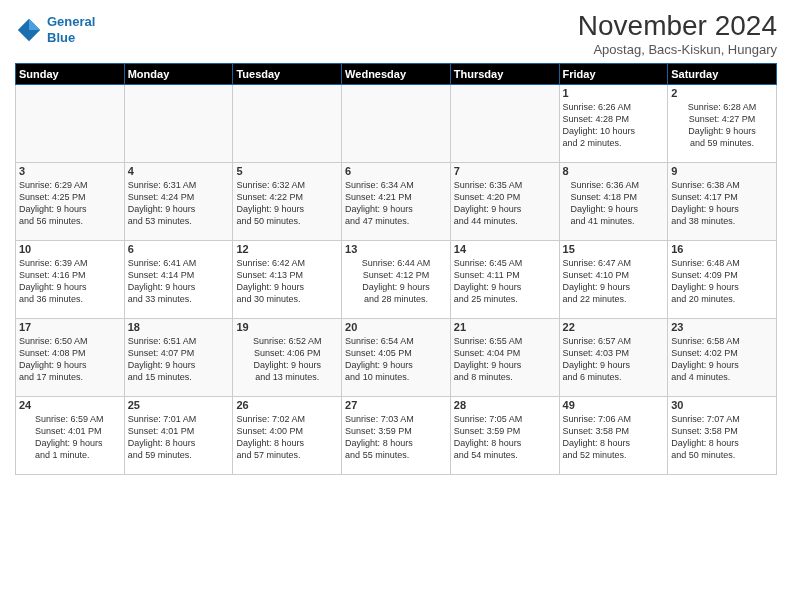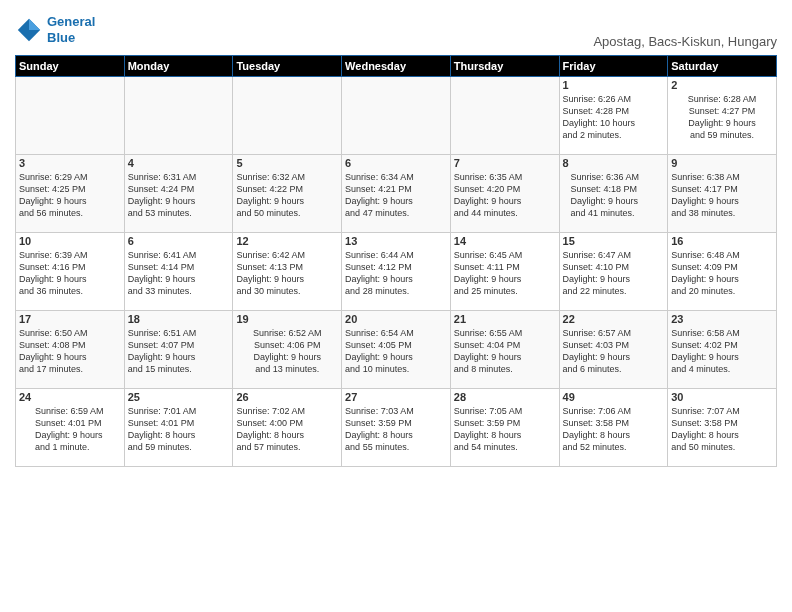--- a/index.html
+++ b/index.html
@@ -42,21 +42,20 @@
       text-align: right;
     }
     .month-title {
       font-size: 28px;
       font-weight: normal;
       color: #333;
     }
     .subtitle {
       font-size: 13px;
       color: #555;
-      margin-top: 24px;
     }
     .calendar {
       width: 100%;
       border-collapse: collapse;
       font-size: 9.5px;
     }
     .calendar th {
       background: #000000;
       color: #fff;
       padding: 4px 3px;
@@ -101,20 +100,21 @@
       <svg class="logo-icon" viewBox="0 0 30 30">
         <polygon points="15,3 27,15 15,27 3,15" fill="#1a6faf"></polygon>
         <polygon points="15,3 27,15 15,15" fill="#4a9fdf"></polygon>
       </svg>
       <div class="logo-text">
         <div><span class="logo-blue">General</span></div>
         <div><span class="logo-blue">Blue</span></div>
       </div>
     </div>
     <div class="title-block">
+      <div class="month-title">November 2024</div>
       <div class="subtitle">Apostag, Bacs-Kiskun, Hungary</div>
     </div>
   </div>
 
   <table class="calendar">
     <thead>
       <tr>
       <th>Sunday</th>
           <th>Monday</th>
           <th>Tuesday</th>
@@ -214,21 +214,21 @@
           </td>
           <td>
             <span class="day-number">12</span>
             <div class="day-info" style="white-space: pre-line;">Sunrise: 6:42 AM
 Sunset: 4:13 PM
 Daylight: 9 hours
 and 30 minutes.</div>
           </td>
           <td>
             <span class="day-number">13</span>
-            <div class="day-info" style="white-space: pre-line;">Sunrise: 6:44 AM
+            <div class="day-info" style="white-space: pre-line; text-align: center;">Sunrise: 6:44 AM
 Sunset: 4:12 PM
 Daylight: 9 hours
 and 28 minutes.</div>
           </td>
           <td>
             <span class="day-number">14</span>
             <div class="day-info" style="white-space: pre-line;">Sunrise: 6:45 AM
 Sunset: 4:11 PM
 Daylight: 9 hours
 and 25 minutes.</div>

